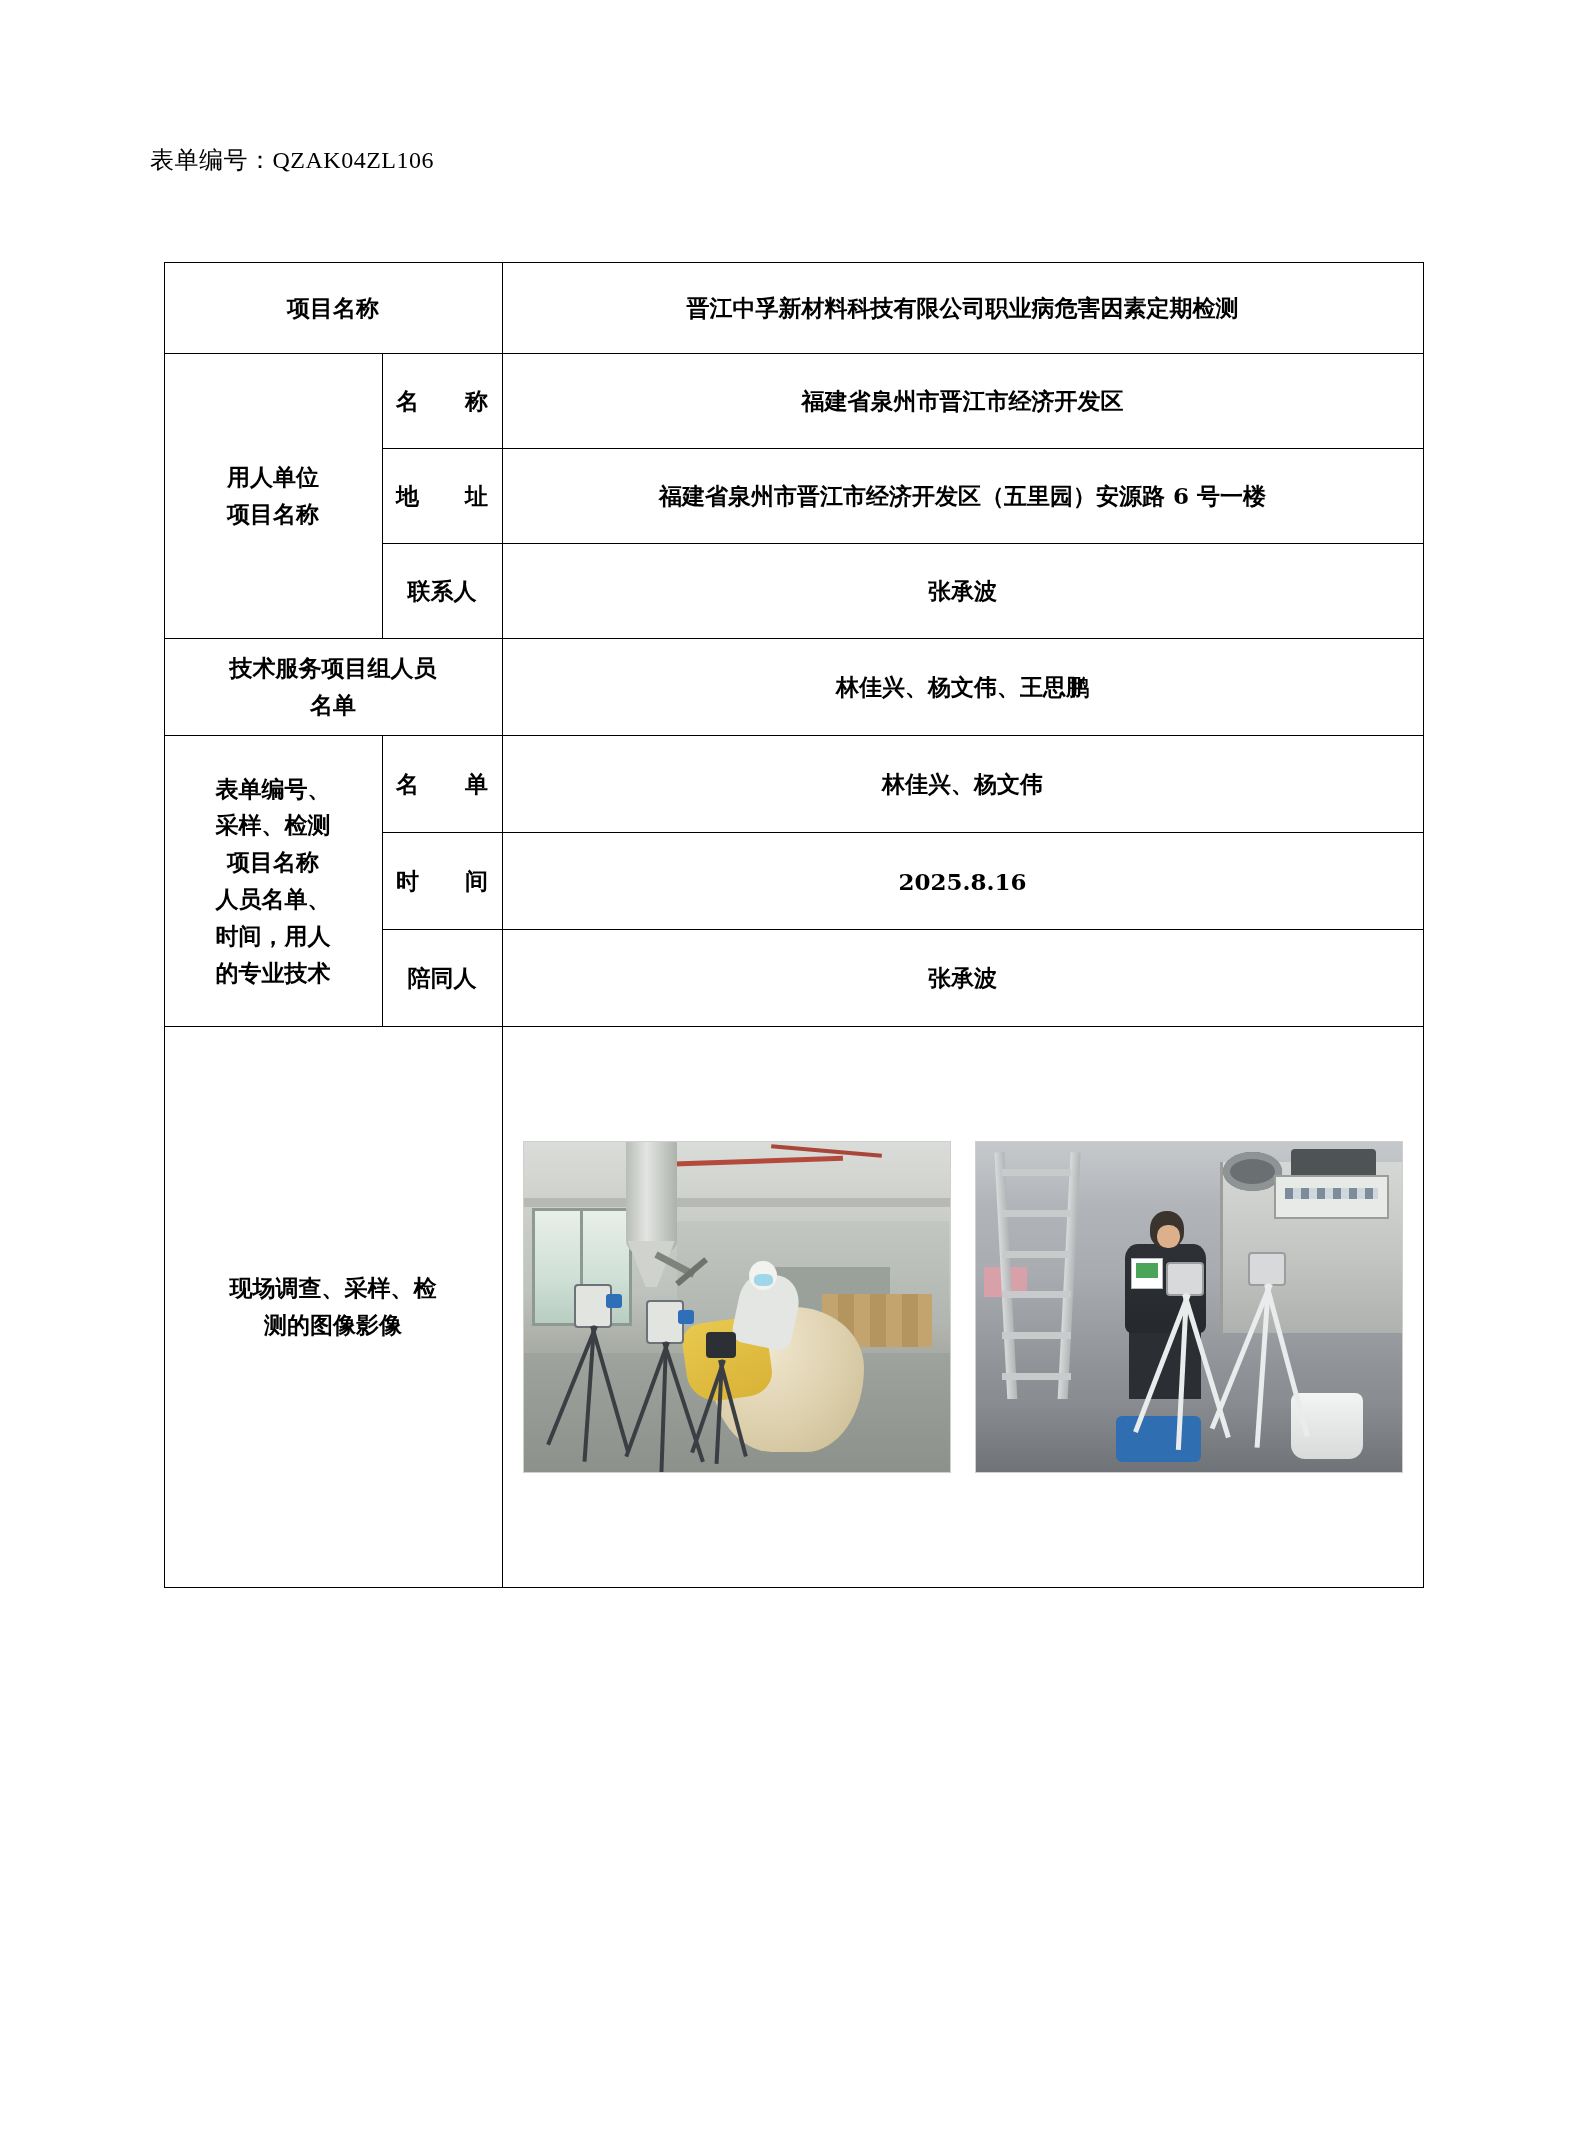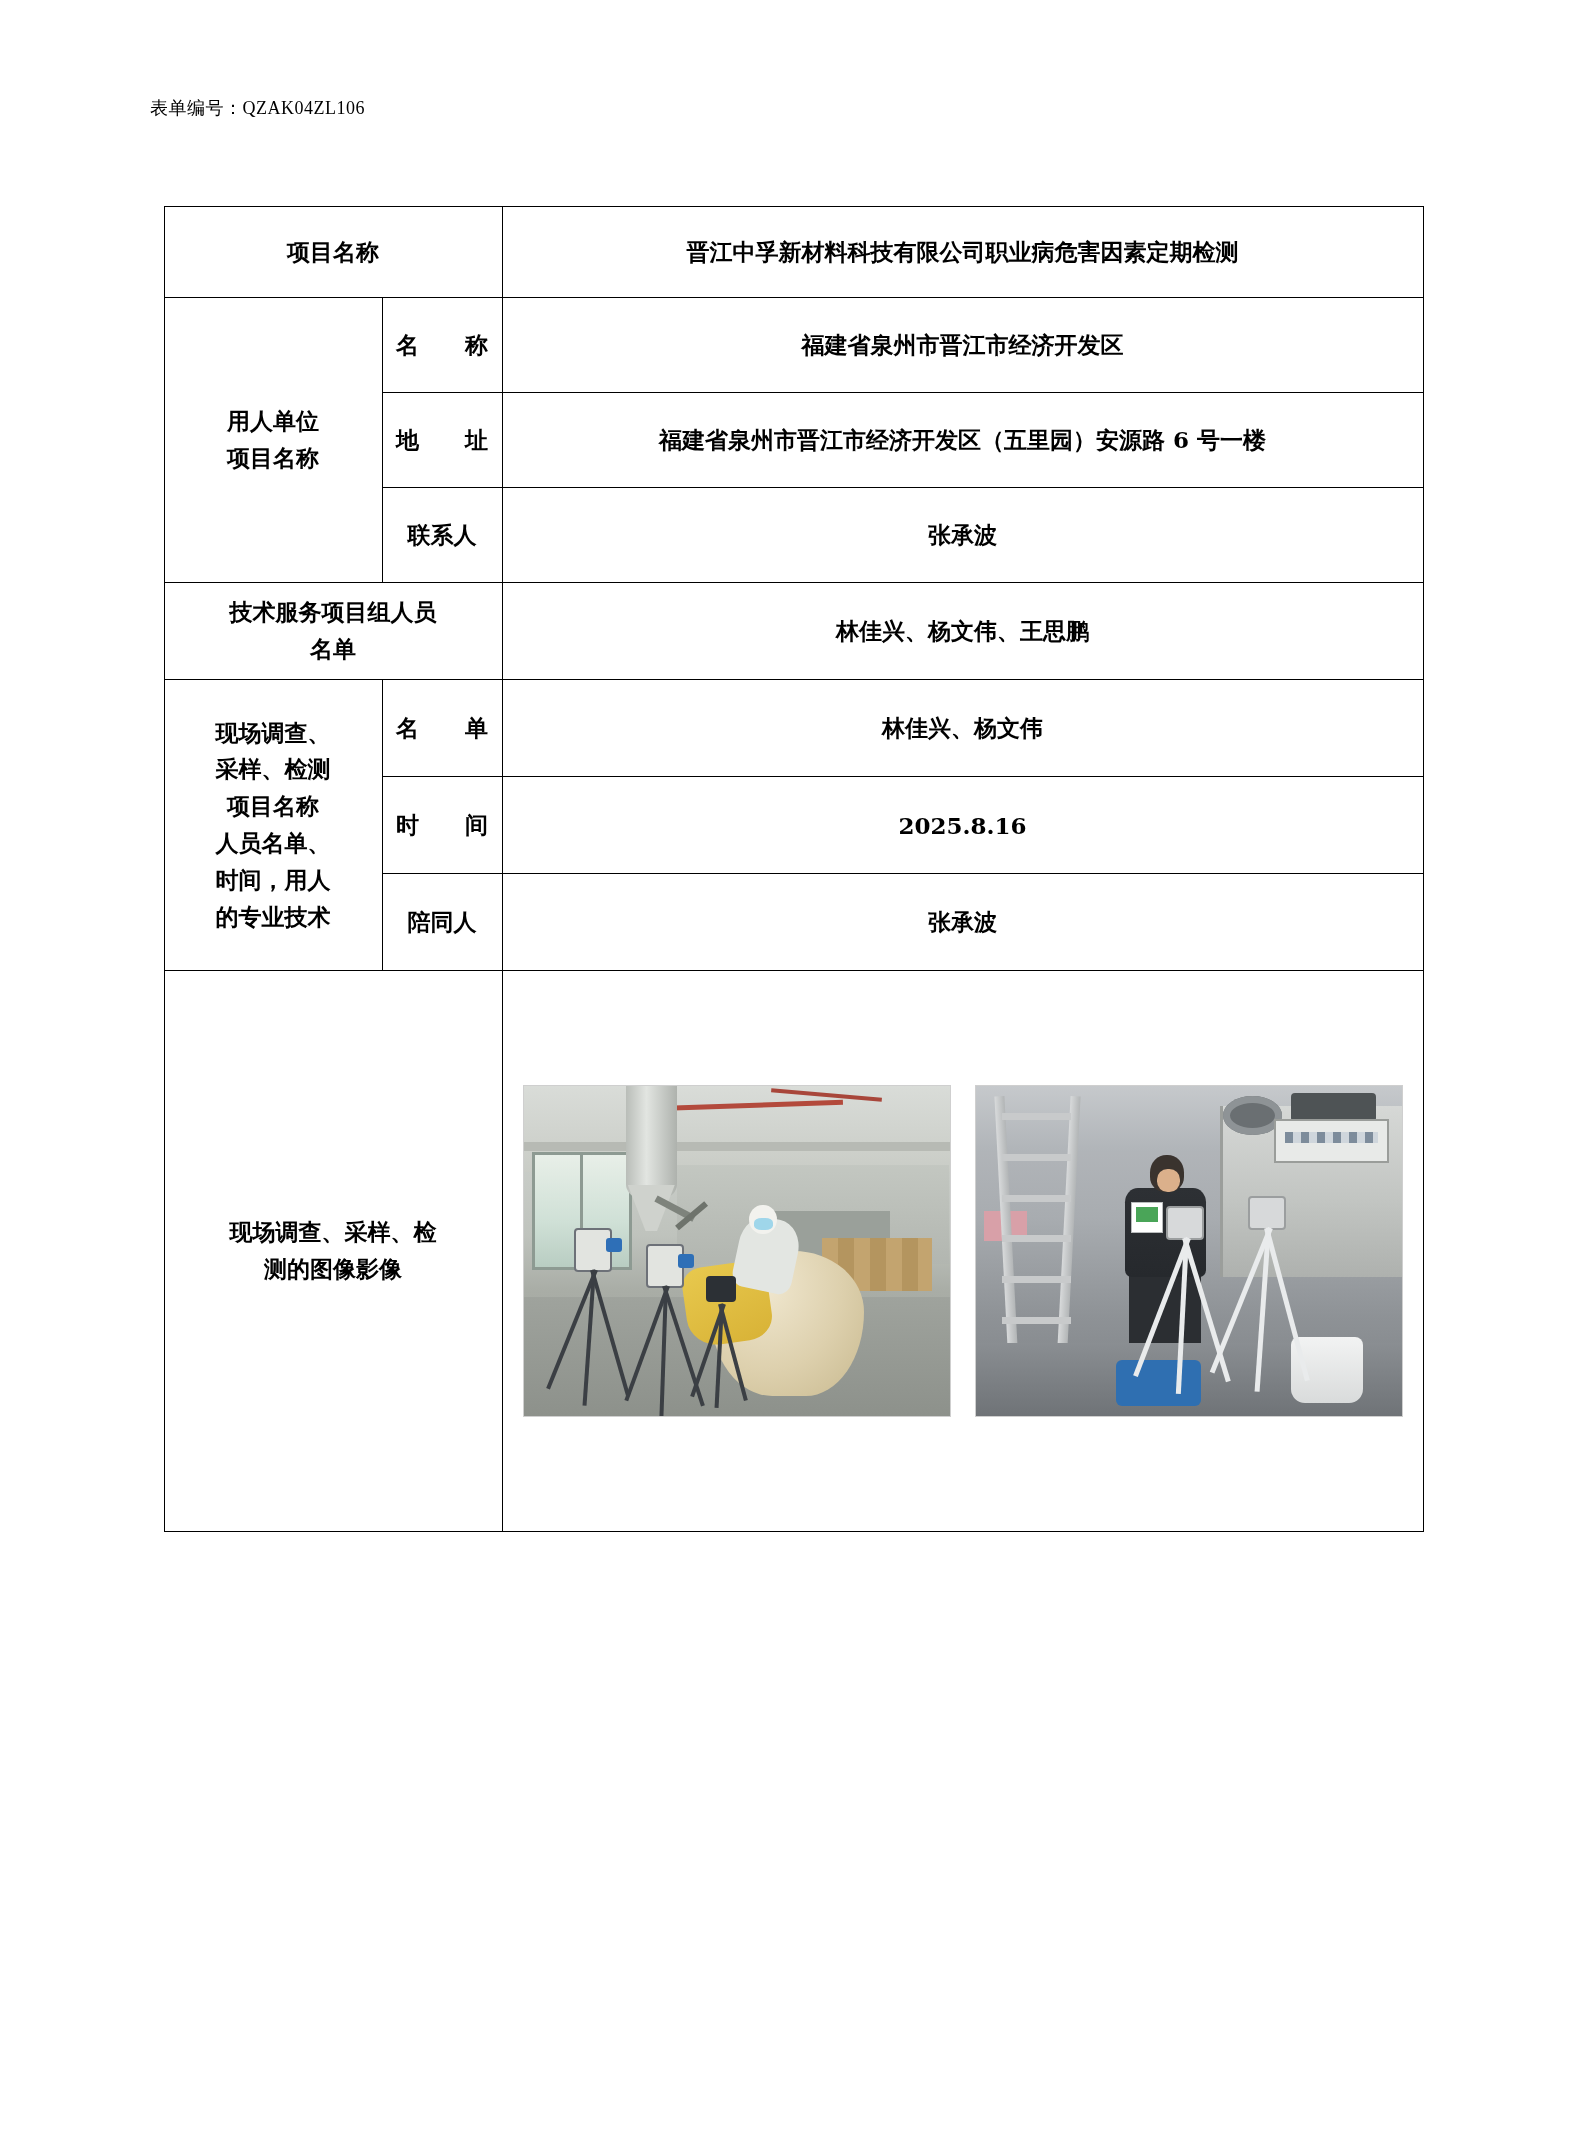--- a/index.html
+++ b/index.html
@@ -15,24 +15,25 @@
     position: relative;
   }
   .page {
     width: 1587px;
     height: 2142px;
     box-sizing: border-box;
     padding: 96px 150px 0 150px;
     position: relative;
   }
   .form-no {
-    font-size: 18px;
+    font-size: 24px;
     letter-spacing: 0.5px;
     margin-bottom: 86px;
     font-family: "Liberation Serif", serif;
+    margin-top: 48px;
   }
   .doc-title {
     text-align: center;
     font-size: 36px;
     font-weight: bold;
     letter-spacing: 2px;
     margin-bottom: 52px;
     font-family: "DejaVu Serif", "Liberation Serif", serif;
   }
   table.main {
@@ -318,21 +319,21 @@
       <tr>
         <td class="lbl rowh-3" colspan="2">
           <div>技术服务项目组人员</div>
           <div>名单</div>
         </td>
         <td class="val rowh-3">林佳兴、杨文伟、王思鹏</td>
       </tr>
 
       <tr>
         <td class="lbl" rowspan="3">
-          <div>现场调查、</div>
+          <div>表单编号、</div>
           <div>采样、检测</div>
           <div>项目名称</div>
           <div>人员名单、</div>
           <div>时间，用人</div>
           <div>的专业技术</div>
         </td>
         <td class="lbl rowh-3">名　　单</td>
         <td class="val rowh-3">林佳兴、杨文伟</td>
       </tr>
       <tr>

